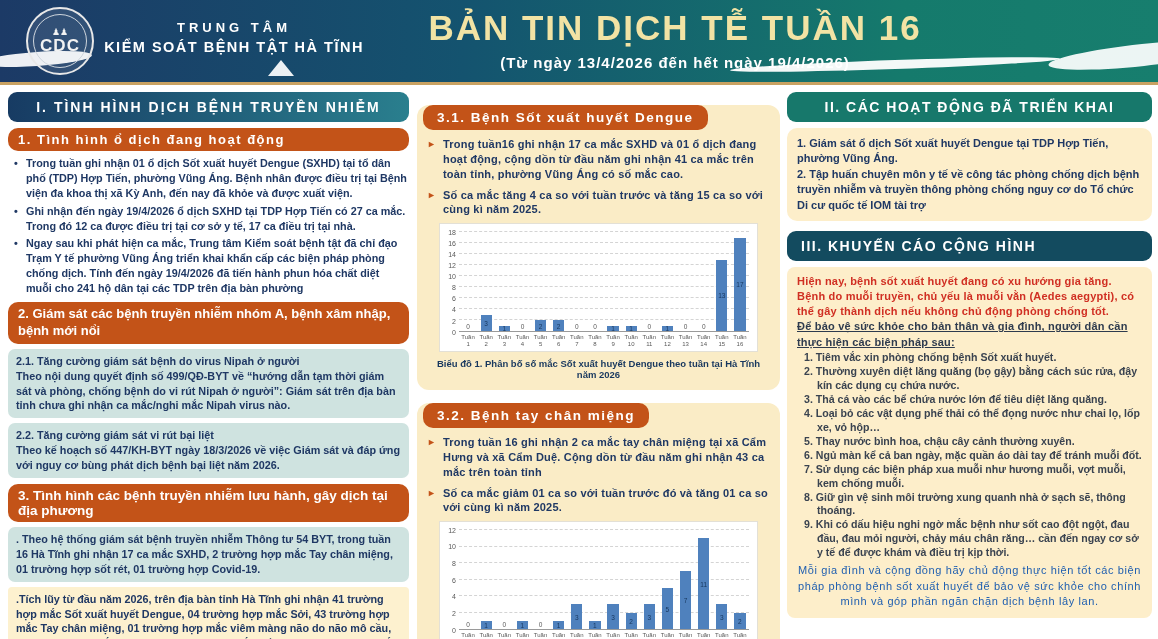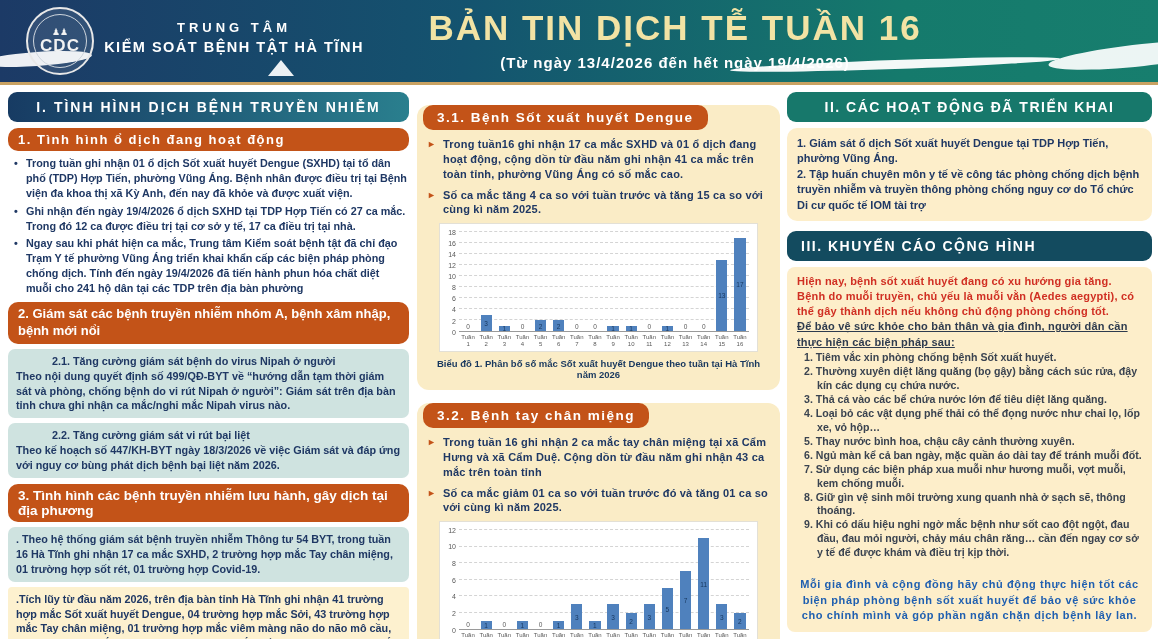--- a/index.html
+++ b/index.html
@@ -45,21 +45,21 @@
     padding:4px 10px; font-size:13px; letter-spacing:1.5px; margin-top:6px; }
   .orange-bar.tight { letter-spacing:0; font-size:13.5px; }
 
   .bullets { list-style:none; margin:5px 2px 0 4px; }
   .bullets li { position:relative; padding-left:14px; font-size:10.8px; font-weight:bold;
     color:#1f3864; line-height:1.38; margin-bottom:3px; }
   .bullets li::before { content:"•"; position:absolute; left:2px; top:0; color:#1f3864; }
 
   .teal-box { background:#cfe3e0; border-radius:7px; padding:5px 8px; margin-top:5px;
     font-size:10.8px; font-weight:bold; color:#1f3864; line-height:1.38; }
-  .teal-box .box-title { display:block;margin-left:36px; }
+  .teal-box .box-title { display:block; }
   .cream-box { background:#fdf1cf; border-radius:4px; padding:5px 8px; margin-top:5px;
     font-size:10.8px; font-weight:bold; color:#1f3864; line-height:1.38; }
   .cream-box.chevron { clip-path:polygon(0 0,100% 0,100% 84%,52% 100%,0 86%);
     padding-bottom:22px; }
 
   
   .mid-block { position:relative; margin-bottom:10px; }
   .mid-head { position:absolute; left:6px; top:0; z-index:2; background:#c35318; color:#fff;
     font-weight:bold; font-size:13.5px; letter-spacing:1.5px; border-radius:10px; padding:5px 14px; }
   .mid-cream { background:#faecc6; border-radius:12px; padding:32px 10px 6px 10px; margin-top:13px; }
@@ -87,22 +87,22 @@
 
   
   .act-box { background:#fdeeca; border-radius:10px; padding:8px 10px; margin:6px 0 10px 0; }
   .act-item { font-size:11px; font-weight:bold; color:#1f3864; line-height:1.4; }
   .advice-box { background:#fdeeca; border-radius:8px; padding:7px 10px 8px 10px; margin-top:6px; }
   .warning { color:#d02f23; font-size:11px; font-weight:bold; line-height:1.38; letter-spacing:.2px; }
   .advice-intro { color:#2e3b4e; font-size:11px; font-weight:bold; line-height:1.38; letter-spacing:.2px;text-decoration:underline; }
   .steps { margin-top:1px; }
   .step { font-size:10.6px; font-weight:bold; color:#3a4350; line-height:1.32;
     padding-left:16px; text-indent:-13px; margin-left:4px; }
-  .advice-footer { margin-top:17px; text-align:center; color:#1f5fb0; font-size:11px;
-    font-weight:bold; line-height:1.4; letter-spacing:.6px; }
+  .advice-footer { margin-top:3px; text-align:center; color:#1f5fb0; font-size:11px;
+    font-weight:normal; line-height:1.4; letter-spacing:.6px; }
 </style>
 </head>
 <body>
 
 <div class="page">
 
   <div class="header">
     <div class="cloud c1"></div>
     <div class="cloud c2"></div>
     <div class="cloud c3"></div>

